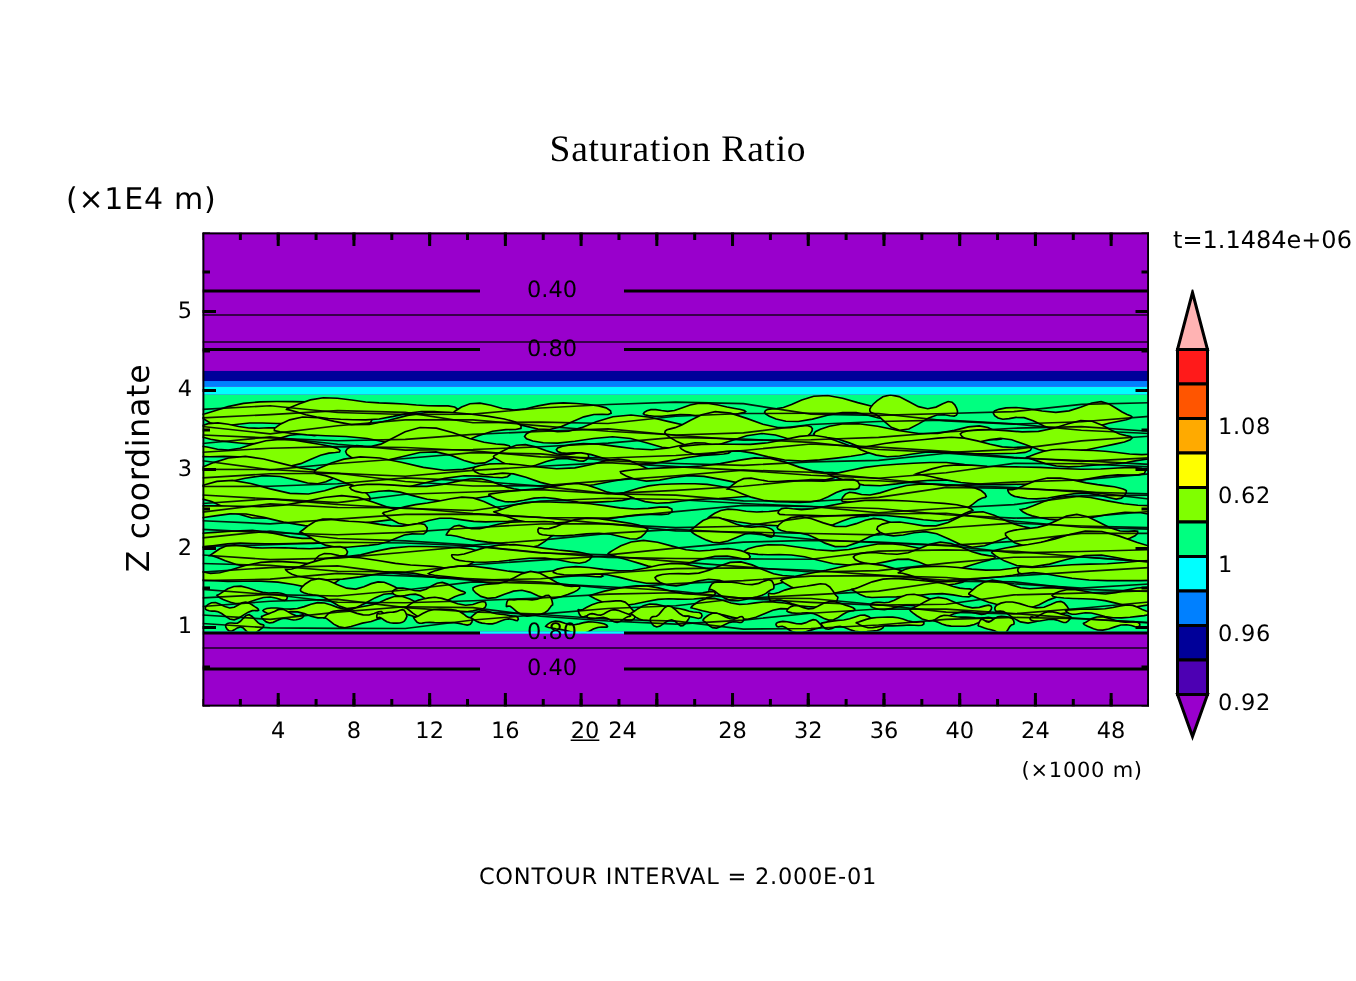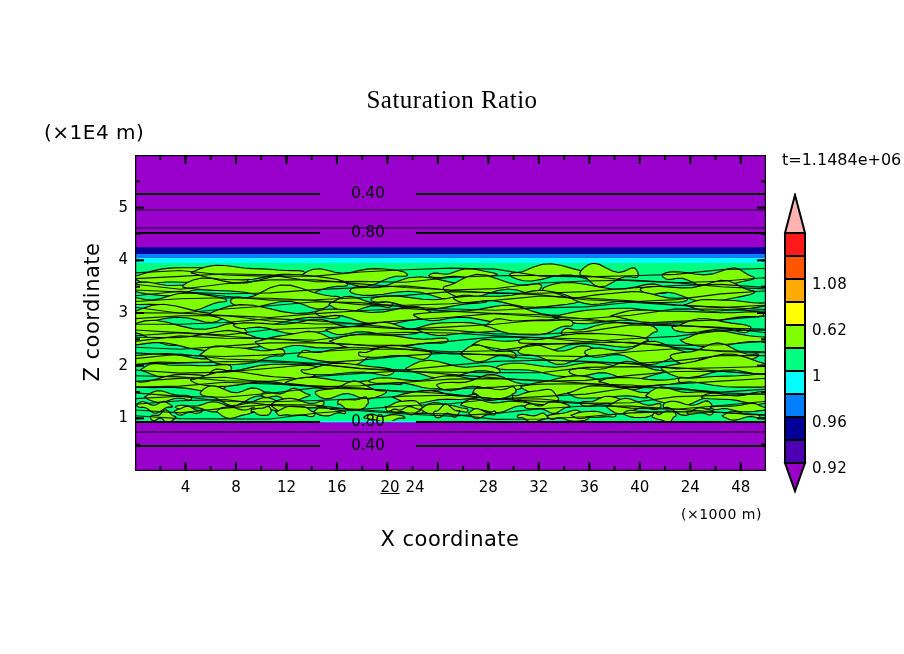--- a/index.html
+++ b/index.html
@@ -111,24 +111,24 @@
 <div id="root">
 
   <div class="abs plot-title">Saturation Ratio</div>
 
   <div class="abs unit-top-left">(×1E4 m)</div>
 
   <div class="abs time-stamp">t=1.1484e+06</div>
 
   <div class="abs y-axis-title">Z coordinate</div>
 
-  <div class="abs x-axis-title">X coordinate</div>
 
   <div class="abs unit-bottom-right">(×1000 m)</div>
 
+  <div class="abs contour-caption">CONTOUR INTERVAL = 2.000E-01</div>
 
   <svg class="abs" style="left:135px; top:155px;" width="631" height="316" viewBox="0 0 631 316">
     <defs>
       <clipPath id="plotclip">
           <rect x="0" y="0" width="631" height="316"></rect>
         </clipPath>
     </defs>
     <g clip-path="url(#plotclip)">
       <rect x="0" y="0" width="631" height="316" fill="#9900cc"></rect>
       <g id="fieldlayer">

